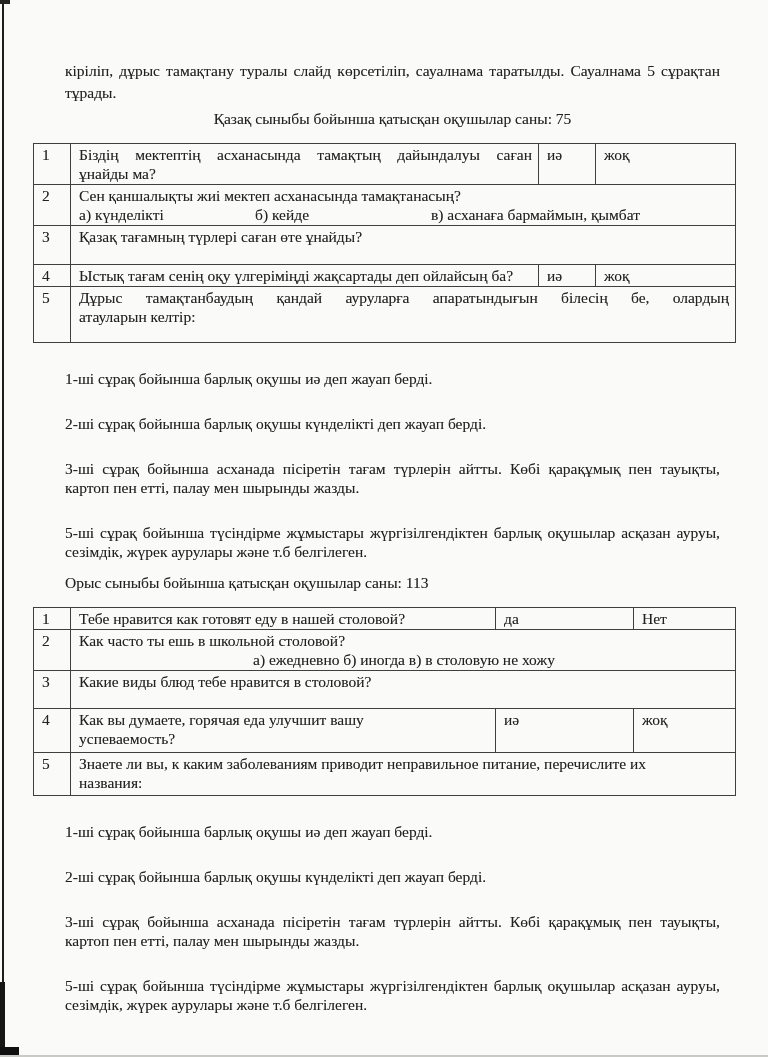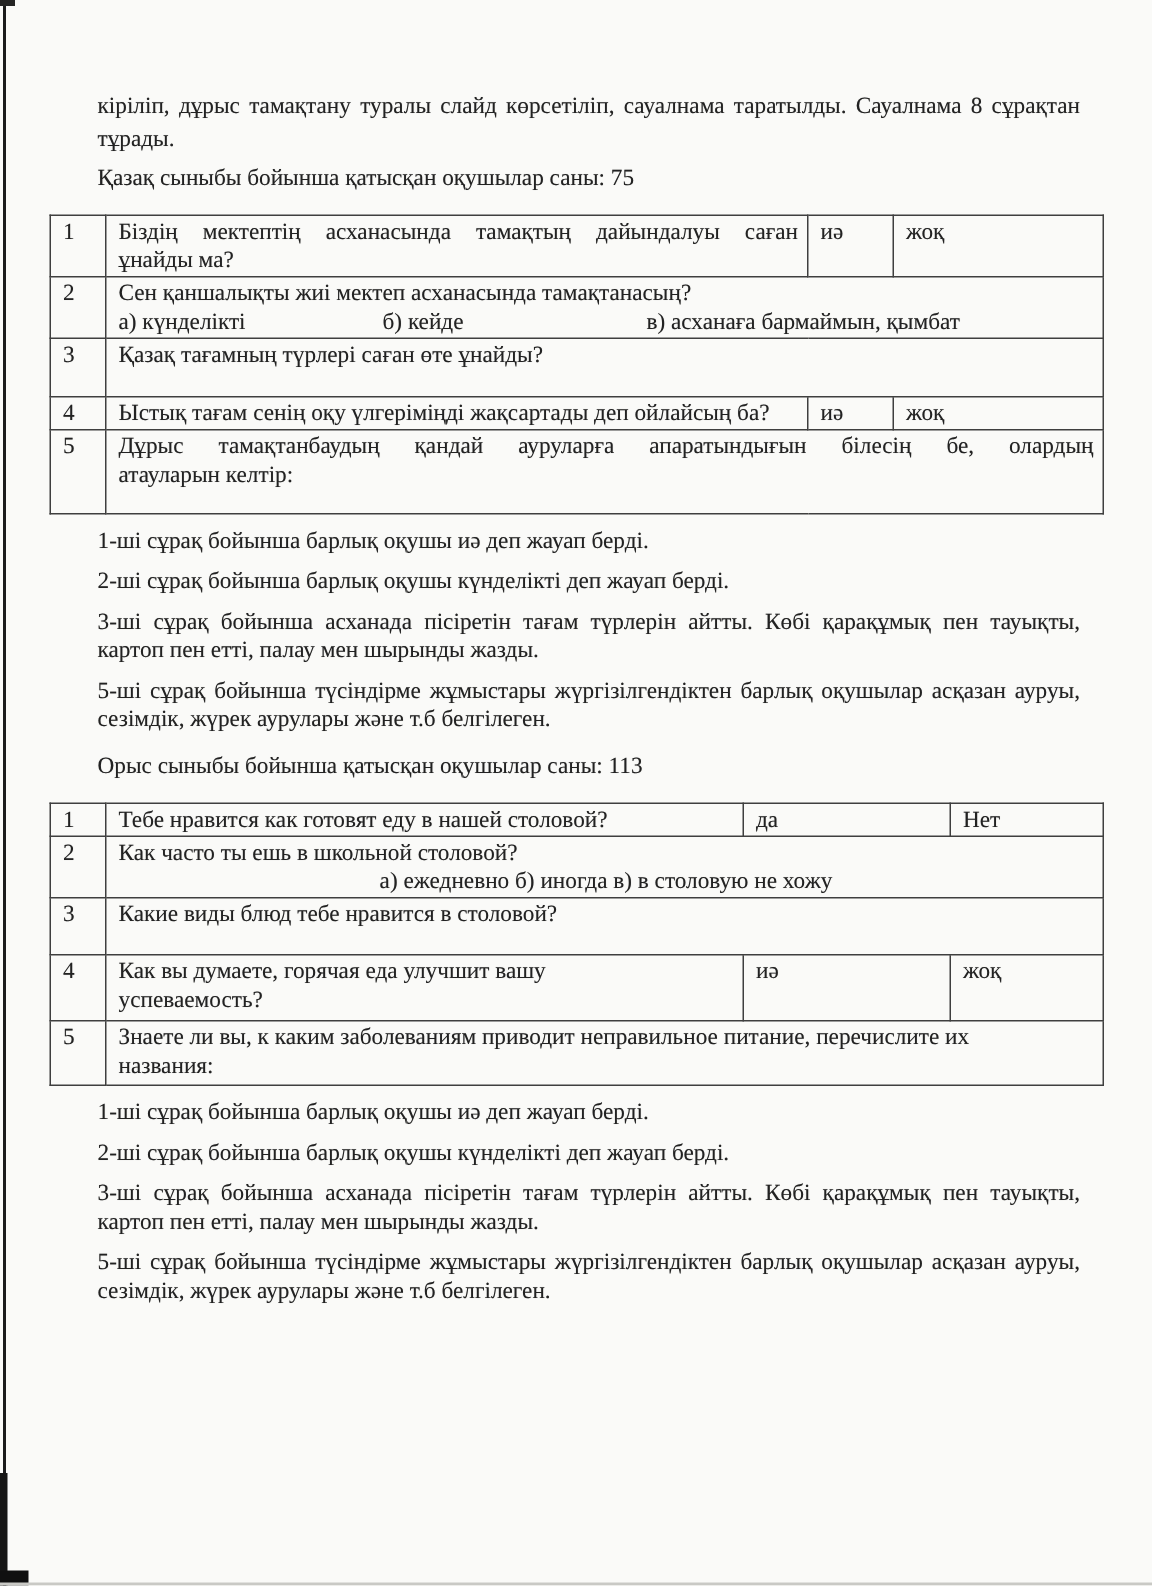--- a/index.html
+++ b/index.html
@@ -25,21 +25,21 @@
 
   .content { position:absolute; left:33px; top:0; width:702px; }
 
   p, .heading-line { margin:0; font-size:15.5px; line-height:19px; }
 
   .intro {
     margin:60px 15px 0 32px;
     line-height:22px;
     text-align:justify;
   }
-  .count-line { margin:4px 15px 0 32px; line-height:22px; }
+  .count-line { margin:4px 15px 0 32px; line-height:22px;text-align:center; }
 
   table.survey {
     margin-top:13px;
     width:702px;
     border-collapse:collapse;
     table-layout:fixed;
     font-size:15.5px;
   }
   table.survey td {
     border:1px solid #3f3f3f;
@@ -55,37 +55,37 @@
   .opts-flex .ob { width:176px; }
   .opts-center { text-align:center; }
   td.center { padding-left:2px; padding-right:2px; }
 
   
   .t1 .r1 { height:40px; } .t1 .r2 { height:40px; } .t1 .r3 { height:39px; }
   .t1 .r4 { height:20px; } .t1 .r5 { height:56px; }
   .t2 .r1 { height:22px; } .t2 .r2 { height:40px; } .t2 .r3 { height:38px; }
   .t2 .r4 { height:44px; } .t2 .r5 { height:43px; }
 
-  .result { margin:8px 15px 0 32px; text-align:justify; }
+  .result { margin:26px 15px 0 32px; text-align:justify; }
   .heading2 { margin:11px 15px 0 32px; line-height:22px; }
   .table2 { margin-top:6px; }
 </style>
 </head>
 <body>
 
 <div class="page">
   <div class="edge-left"></div>
   <div class="edge-left-thick"></div>
   <div class="mark-topleft"></div>
   <div class="mark-botleft"></div>
   <div class="edge-bottom"></div>
 
   <div class="content">
 
-    <p class="intro">кіріліп, дұрыс тамақтану туралы слайд көрсетіліп, сауалнама таратылды. Сауалнама 8 сұрақтан тұрады.</p>
+    <p class="intro">кіріліп, дұрыс тамақтану туралы слайд көрсетіліп, сауалнама таратылды. Сауалнама 5 сұрақтан тұрады.</p>
     <p class="count-line">Қазақ сыныбы бойынша  қатысқан оқушылар саны: 75</p>
 
     <table class="survey t1">
       <colgroup>
           <col style="width:37px">
           <col style="width:468px">
           <col style="width:57px">
           <col style="width:140px">
         </colgroup>
       <tbody>

